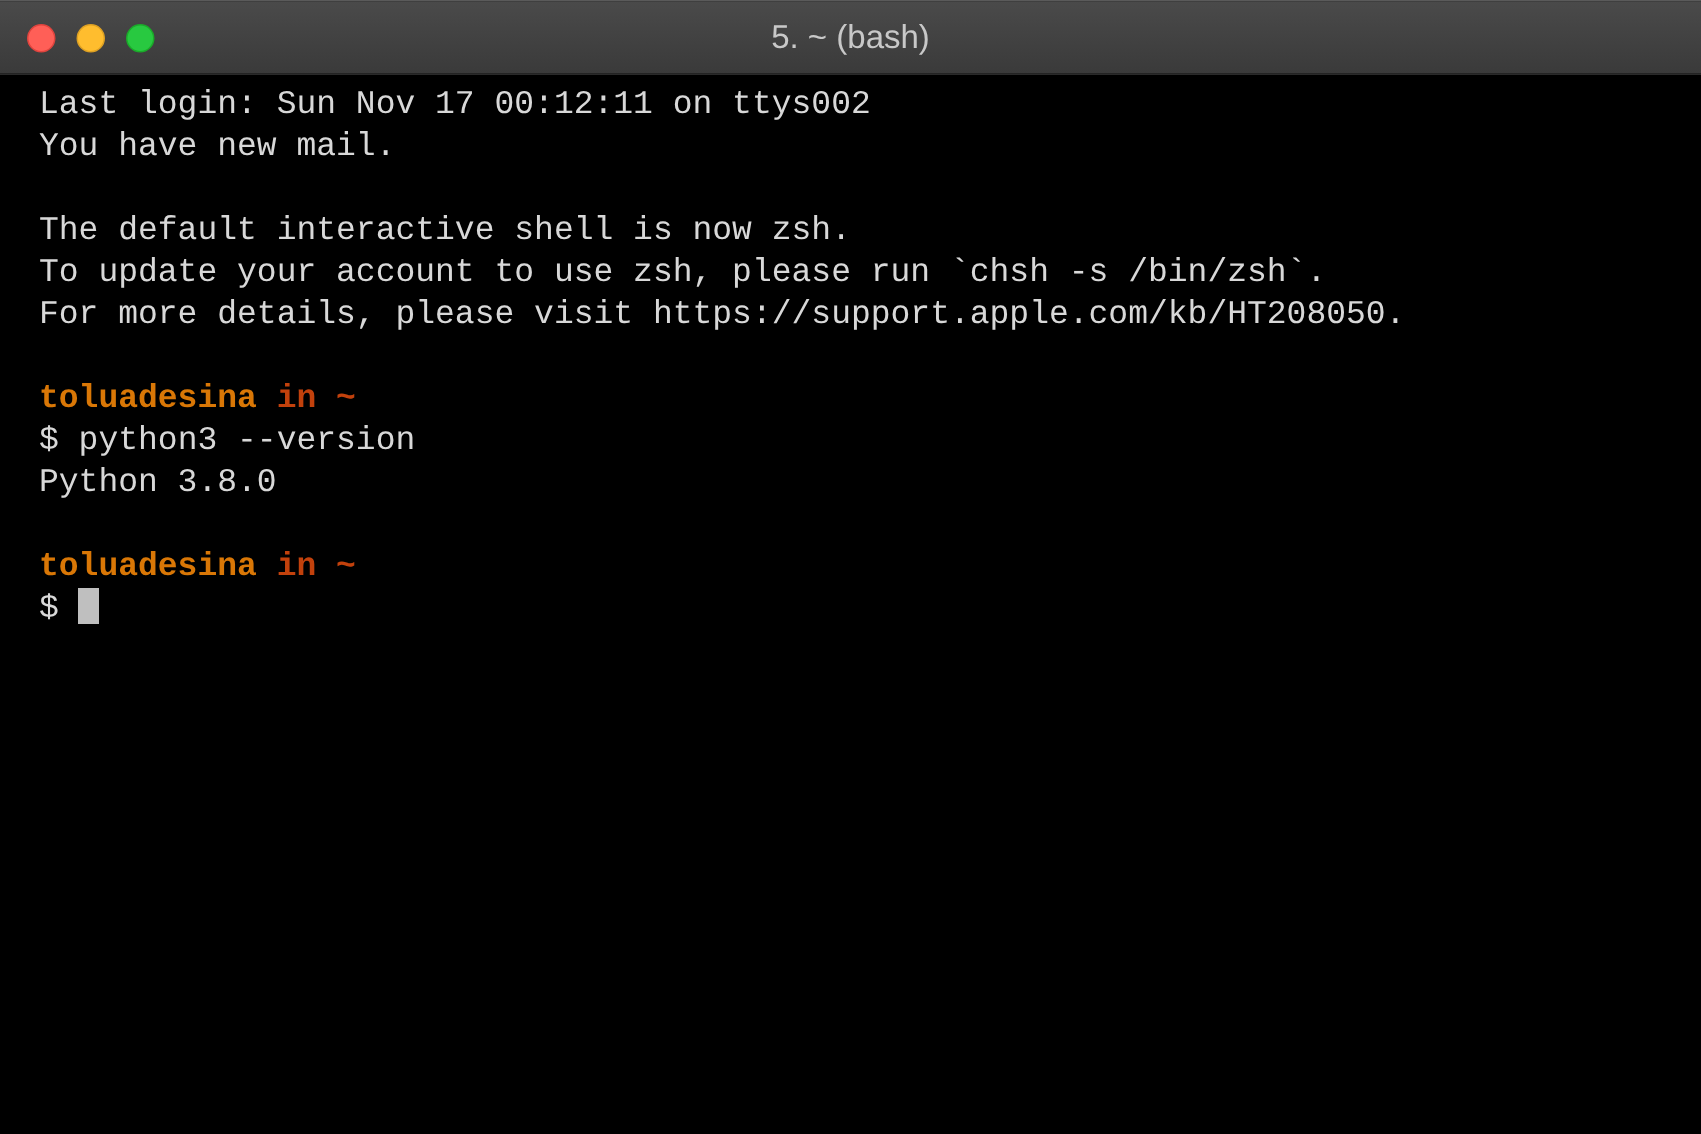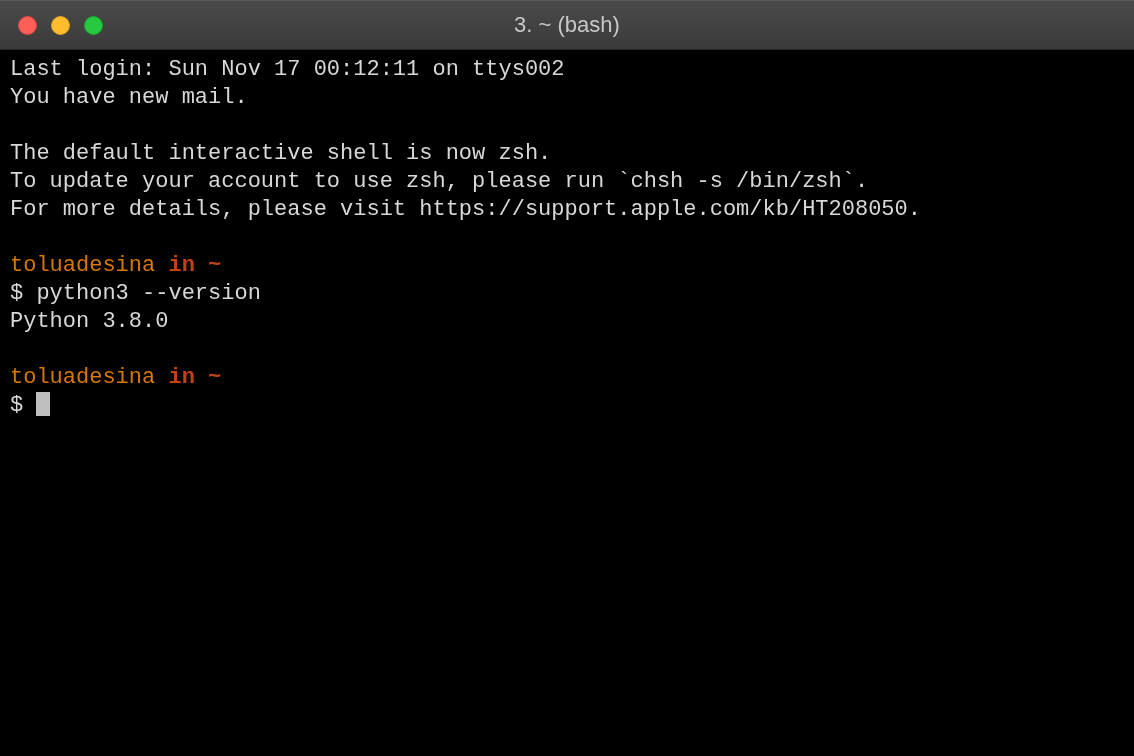--- a/index.html
+++ b/index.html
@@ -67,35 +67,35 @@
       transform: translateX(-50%);
       color: #c8c8c8;
       font-size: 22px;
       font-family: -apple-system, BlinknMacSystemFont, "Helvetica Neue", Arial, sans-serif;
       font-weight: 400;
     }
     
     .terminal-body {
       flex: 1;
       background: #000;
-      padding: 6px 10px;
+      padding: 6px 26px;
       font-size: 22px;
       line-height: 28px;
       color: #d8d8d8;
       font-family: Menlo, Monaco, "Courier New", monospace;
       white-space: pre;
     }
     
     .line {
       display: block;
     }
     
     .username {
       color: #d97706;
-      font-weight: normal;
+      font-weight: bold;
     }
     
     .prompt-text {
       color: #c2410c;
       font-weight: bold;
     }
     
     .cursor {
       display: inline-block;
       width: 14px;
@@ -112,17 +112,17 @@
 </head>
 <body>
 
 <div class="window">
   <div class="titlebar">
     <div class="traffic-lights">
       <div class="traffic-light tl-close"></div>
       <div class="traffic-light tl-minimize"></div>
       <div class="traffic-light tl-maximize"></div>
     </div>
-    <div class="title">3. ~ (bash)</div>
+    <div class="title">5. ~ (bash)</div>
   </div>
 
   <div class="terminal-body"><span class="line">Last login: Sun Nov 17 00:12:11 on ttys002</span><span class="line">You have new mail.</span><div class="blank-line"></div><span class="line">The default interactive shell is now zsh.</span><span class="line">To update your account to use zsh, please run `chsh -s /bin/zsh`.</span><span class="line">For more details, please visit https://support.apple.com/kb/HT208050.</span><div class="blank-line"></div><span class="line"><span class="username">toluadesina</span><span class="prompt-text"> in </span><span class="prompt-text">~</span></span><span class="line"><span>$ </span><span>python3 --version</span></span><span class="line">Python 3.8.0</span><div class="blank-line"></div><span class="line"><span class="username">toluadesina</span><span class="prompt-text"> in </span><span class="prompt-text">~</span></span><span class="line"><span>$ </span><span class="cursor"></span></span></div>
 </div>
 
 </body></html>

